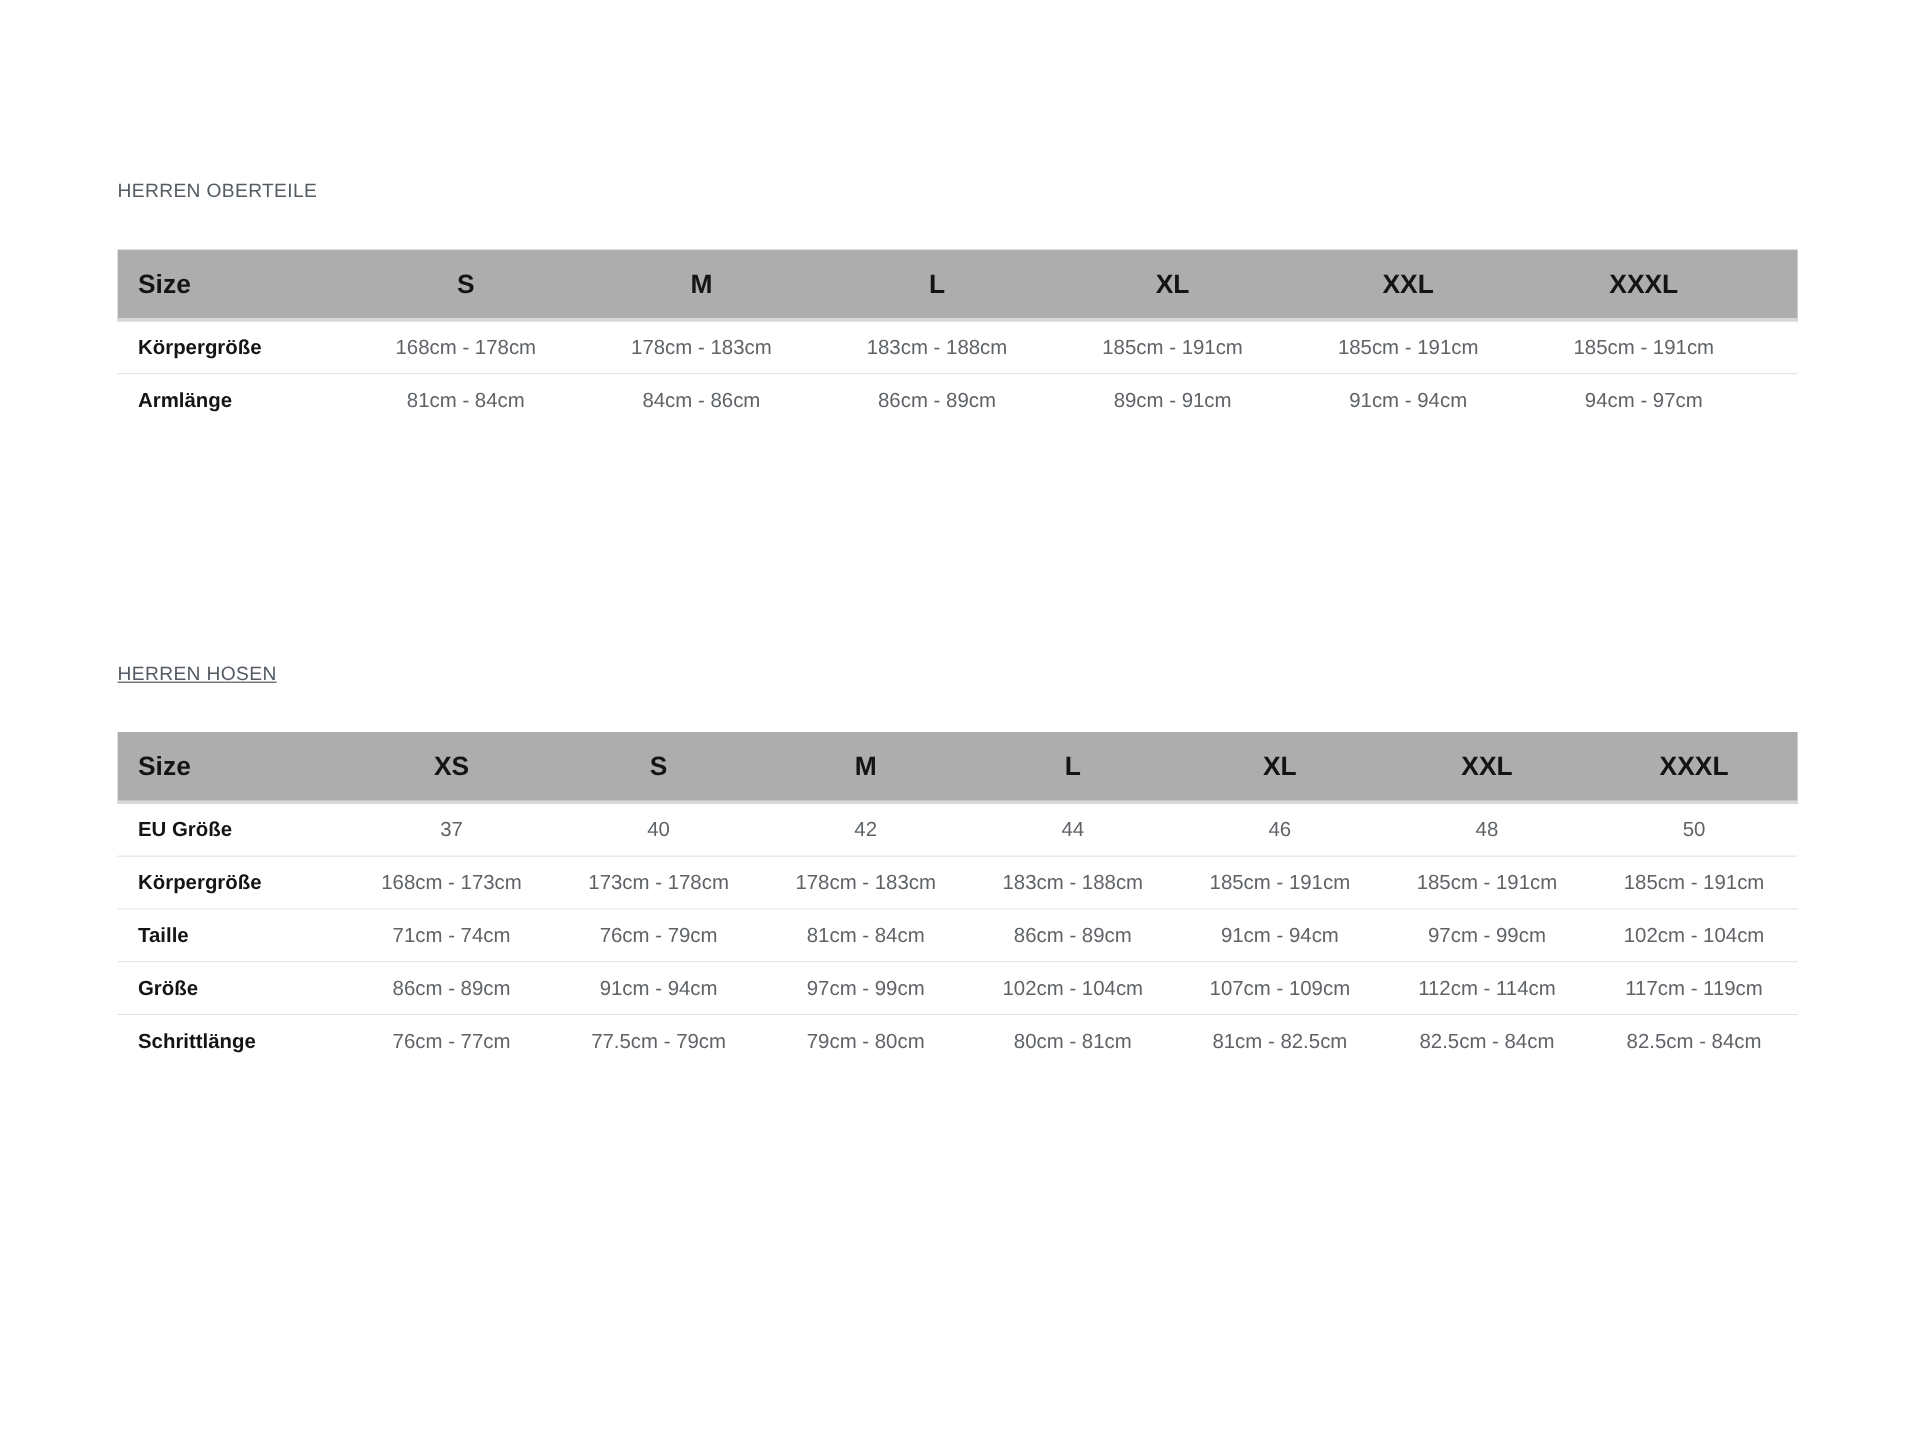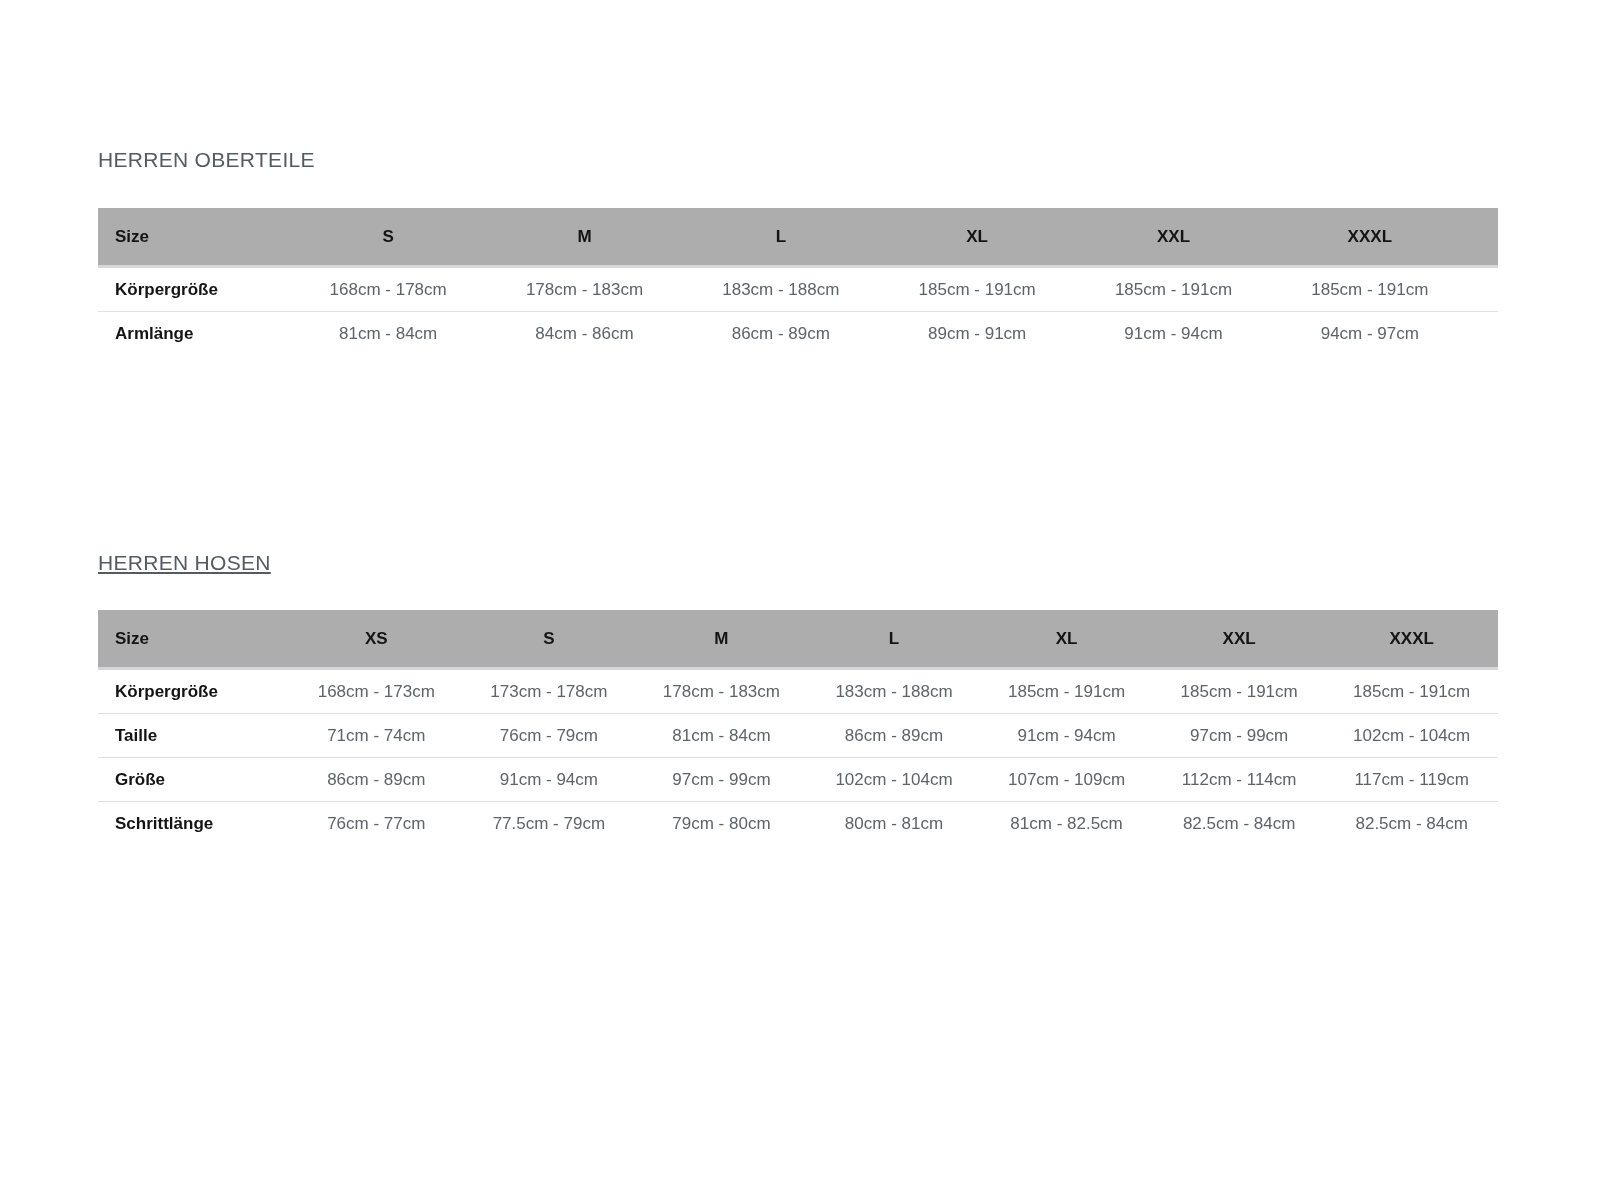--- a/index.html
+++ b/index.html
@@ -2,35 +2,35 @@
 <html lang="de"><head>
 <meta charset="utf-8">
 <style>
   html,body{margin:0;padding:0;background:#ffffff;}
   .page{
     position:relative;width:1600px;height:1200px;background:#ffffff;
     font-family:"Liberation Sans",sans-serif;overflow:hidden;
   }
   .section-title{
     position:absolute;left:98px;margin:0;
-    font-size:21px;font-weight:500;color:#545b63;letter-spacing:.3px;
+    font-size:16px;font-weight:500;color:#545b63;letter-spacing:.3px;
     line-height:24px;white-space:nowrap;
   }
   #title-1{top:148px;}
   #title-2{top:551px;text-decoration:underline;}
   .size-table{position:absolute;left:98px;width:1400px;}
   #table-1{top:208px;}
   #table-2{top:610px;}
   .row{display:grid;align-items:center;box-sizing:border-box;}
   .cols6{grid-template-columns:192px repeat(6,1fr);padding-right:30px;}
   .cols7{grid-template-columns:192px repeat(7,1fr);}
   .thead{background:#adadad;height:60px;border-bottom:3px solid #d7d7d9;}
   .tr{height:44px;border-bottom:1px solid #e0e0e2;background:#ffffff;}
   .tr:last-child{border-bottom:none;}
-  .th{font-size:17px;font-weight:bold;color:#141414;text-align:center;white-space:nowrap;}
+  .th{font-size:22px;font-weight:bold;color:#141414;text-align:center;white-space:nowrap;}
   .td{font-size:17px;color:#5f6367;text-align:center;white-space:nowrap;}
   .first{text-align:left;padding-left:17px;}
   .td.label{font-weight:bold;color:#141414;}
 </style>
 </head>
 <body>
 
 <div class="page">
 
   <h2 class="section-title" id="title-1">HERREN OBERTEILE</h2>
@@ -72,20 +72,30 @@
       <div class="th first">Size</div>
       <div class="th">XS</div>
       <div class="th">S</div>
       <div class="th">M</div>
       <div class="th">L</div>
       <div class="th">XL</div>
       <div class="th">XXL</div>
       <div class="th">XXXL</div>
     </div>
     <div class="row cols7 tr">
+      <div class="td label first">EU Größe</div>
+      <div class="td">37</div>
+      <div class="td">40</div>
+      <div class="td">42</div>
+      <div class="td">44</div>
+      <div class="td">46</div>
+      <div class="td">48</div>
+      <div class="td">50</div>
+    </div>
+    <div class="row cols7 tr">
       <div class="td label first">Körpergröße</div>
       <div class="td">168cm - 173cm</div>
       <div class="td">173cm - 178cm</div>
       <div class="td">178cm - 183cm</div>
       <div class="td">183cm - 188cm</div>
       <div class="td">185cm - 191cm</div>
       <div class="td">185cm - 191cm</div>
       <div class="td">185cm - 191cm</div>
     </div>
     <div class="row cols7 tr">

